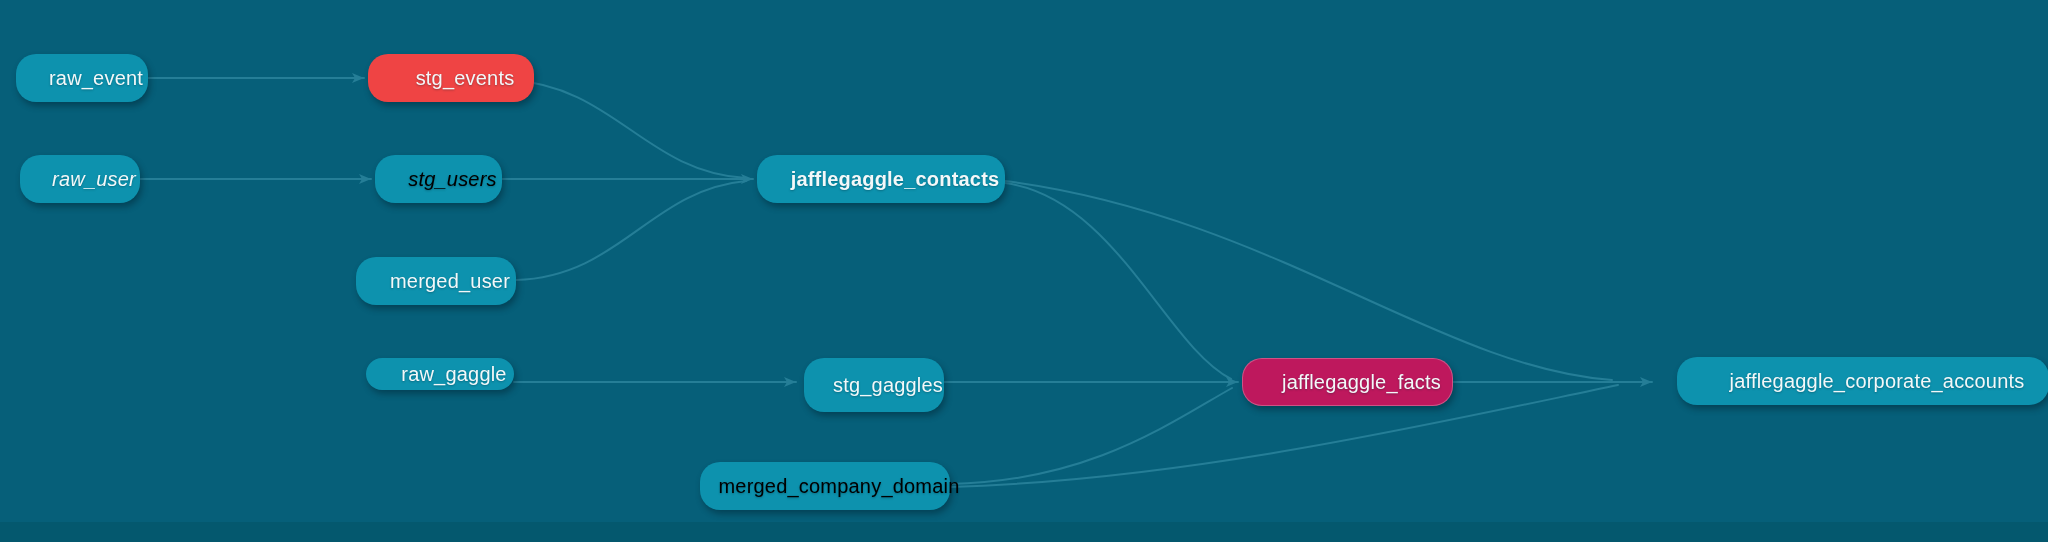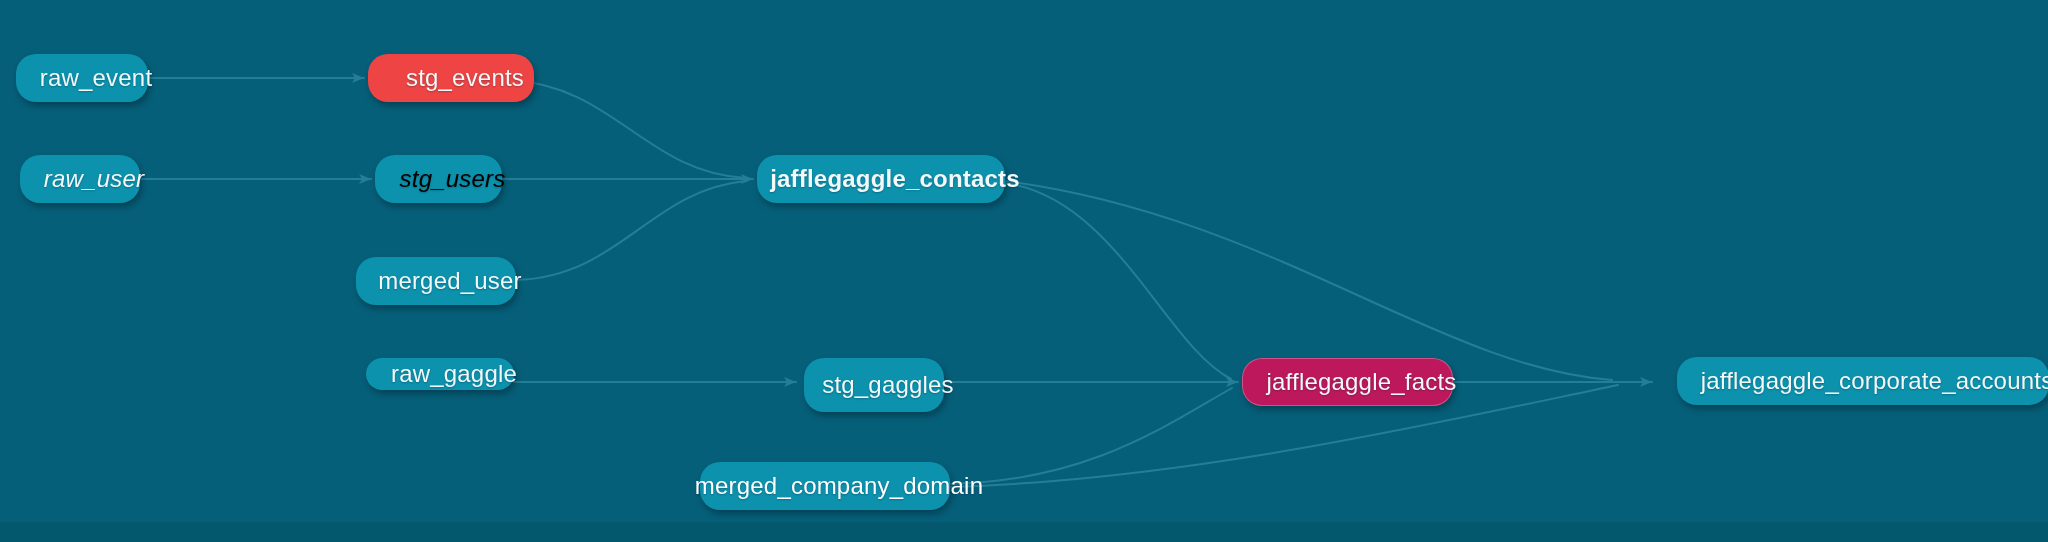--- a/index.html
+++ b/index.html
@@ -11,21 +11,21 @@
     position:absolute;inset:0;width:2048px;height:542px;
   }
   #edge-layer{
     position:absolute;left:0;top:0;width:2048px;height:542px;display:block;
   }
   .node{
     position:absolute;
     box-sizing:border-box;
     display:flex;align-items:center;justify-content:center;
     border-radius:20px;
-    font-size:24px;
+    font-size:20px;
     letter-spacing:0.2px;
     white-space:nowrap;
     box-shadow:2px 4px 6px rgba(0,34,46,0.45);
     cursor:pointer;
     text-shadow:0 1px 2px rgba(0,40,52,0.35);
     padding-left:28px;
   }
   .node.selected{
     border:1px solid rgba(255,255,255,0.25);
   }
@@ -60,18 +60,18 @@
   </svg>
   <div id="node-layer">
       <div class="node" style="left: 16px; top: 54px; width: 132px; height: 48px; background: rgb(13, 146, 174); color: rgb(243, 248, 249);">raw_event</div>
       <div class="node" style="left: 368px; top: 54px; width: 166px; height: 48px; background: #ef4444; color: rgb(243, 248, 249);">stg_events</div>
       <div class="node" style="left: 20px; top: 155px; width: 120px; height: 48px; background: rgb(13, 146, 174); color: rgb(243, 248, 249); font-style: italic;">raw_user</div>
       <div class="node" style="left: 375px; top: 155px; width: 127px; height: 48px; background: rgb(13, 146, 174); color: #000000; font-style: italic;">stg_users</div>
       <div class="node" style="left: 356px; top: 257px; width: 160px; height: 48px; background: rgb(13, 146, 174); color: rgb(243, 248, 249);">merged_user</div>
       <div class="node" style="left: 366px; top: 358px; width: 148px; height: 32px; background: rgb(13, 146, 174); color: rgb(243, 248, 249);">raw_gaggle</div>
       <div class="node" style="left: 757px; top: 155px; width: 248px; height: 48px; background: rgb(13, 146, 174); color: rgb(243, 248, 249); font-weight: bold;">jafflegaggle_contacts</div>
       <div class="node" style="left: 804px; top: 358px; width: 140px; height: 54px; background: rgb(13, 146, 174); color: rgb(243, 248, 249);">stg_gaggles</div>
-      <div class="node" style="left: 700px; top: 462px; width: 250px; height: 48px; background: rgb(13, 146, 174); color: #ffffff;">merged_company_domain</div>
+      <div class="node" style="left: 700px; top: 462px; width: 250px; height: 48px; background: rgb(13, 146, 174); color: #000000;">merged_company_domain</div>
       <div class="node selected" style="left: 1242px; top: 358px; width: 211px; height: 48px; background: #be185d; color: rgb(243, 248, 249);">jafflegaggle_facts</div>
       <div class="node" style="left: 1658px; top: 357px; width: 372px; height: 48px; background: rgb(13, 146, 174); color: rgb(243, 248, 249); margin-left: 19px;">jafflegaggle_corporate_accounts</div>
     </div>
   <div id="bottom-strip" style="background: rgb(4, 88, 110);"></div>
 </div>
 
 </body></html>

